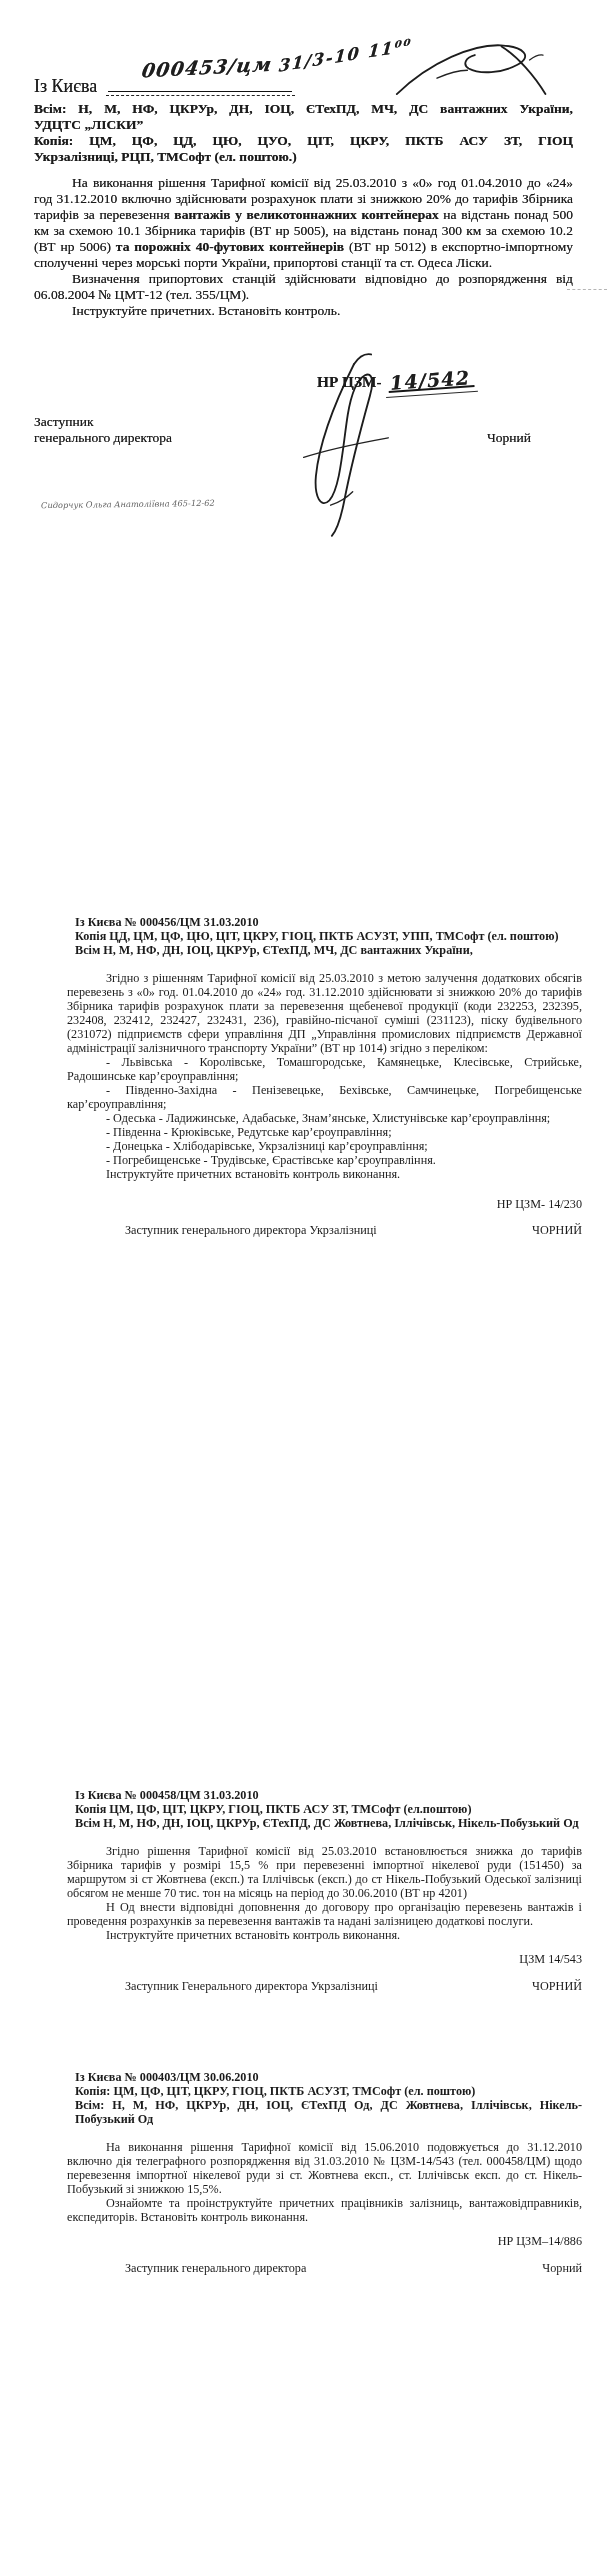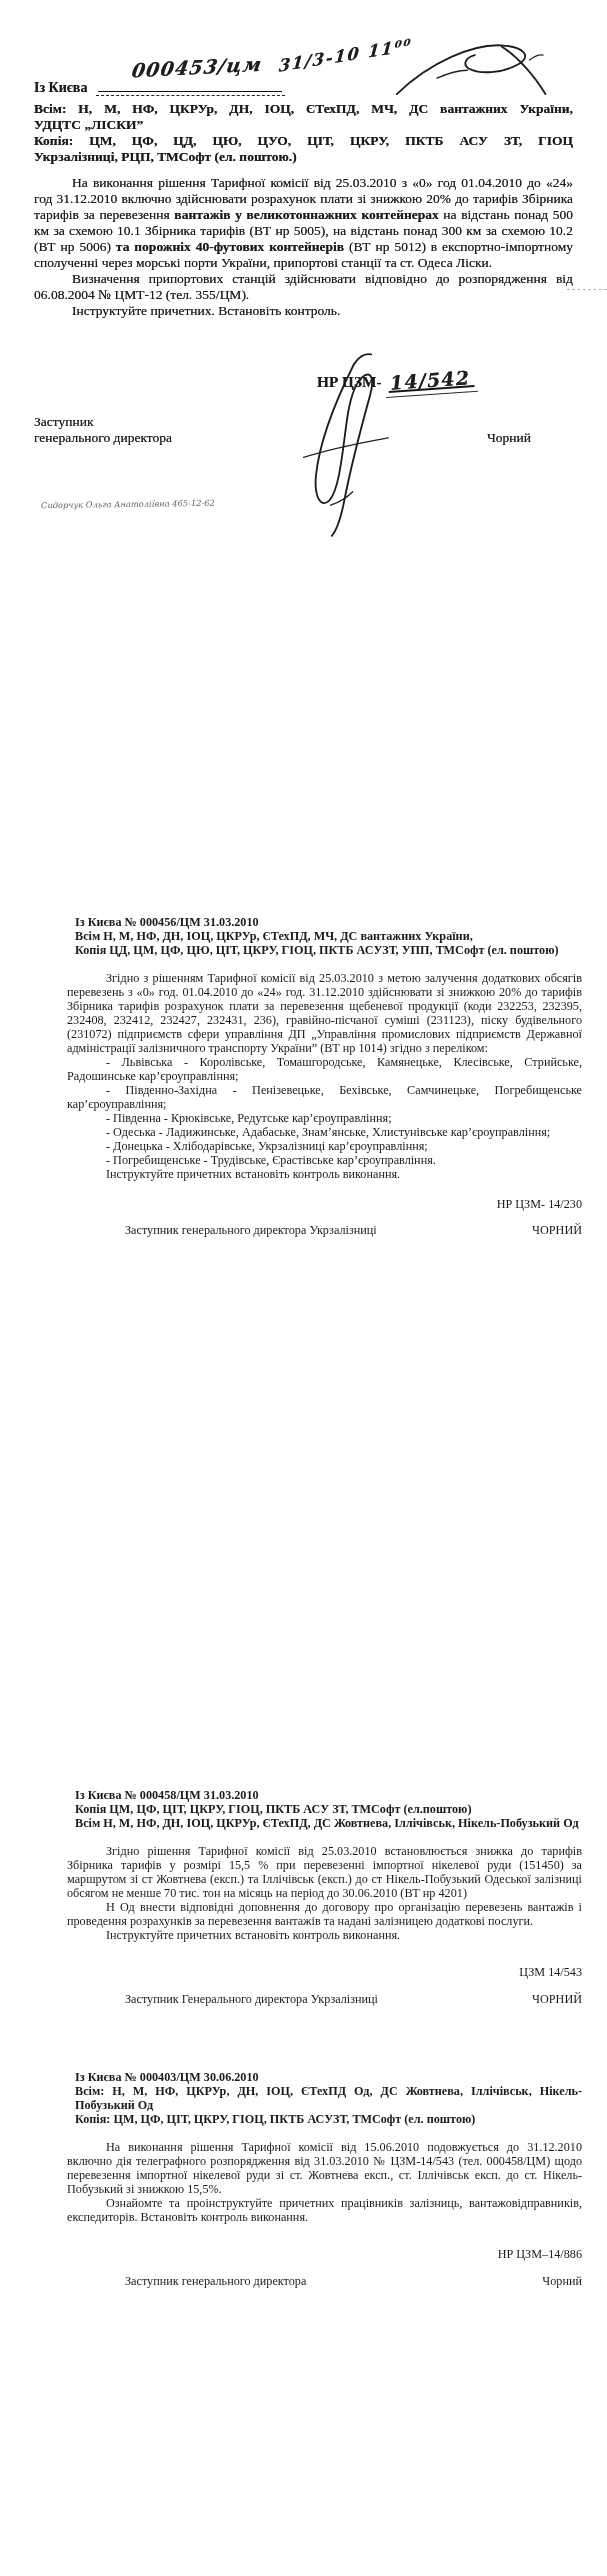--- a/index.html
+++ b/index.html
@@ -12,21 +12,21 @@
   .j{text-align:justify;}
   .stretch{text-align:justify;text-align-last:justify;}
   .ind{text-indent:38px;}
   .b{font-weight:bold;}
 
   
   .t1{position:absolute;left:34px;top:43px;width:539px;height:490px;
       font-size:13.5px;line-height:16px;
       text-shadow:0 0 0.4px rgba(0,0,0,0.65);}
   .t1-origin{margin-top:32px;white-space:nowrap;}
-  .t1-origin-label{font-weight:bold;font-size:14px;}
+  .t1-origin-label{font-weight:normal;font-size:18px;}
   .t1-blank{display:inline-block;position:relative;width:184px;height:16px;
       margin-left:7.3px;border-bottom:1.8px solid #111;vertical-align:baseline;}
   .t1-underline-dashed{position:absolute;left:-2.4px;bottom:-4.9px;width:189px;
       border-top:1.5px dashed #222;}
   .hw{font-family:"DejaVu Serif",serif;font-style:italic;font-weight:bold;color:#1e1e1e;}
   .hw-number{position:absolute;left:34px;top:-16px;font-size:19px;
       transform:rotate(-3deg) skewX(-12deg);letter-spacing:1.2px;white-space:nowrap;}
   .hw-date{position:absolute;left:244px;top:4.9px;font-size:16.5px;
       transform:rotate(-9deg) skewX(-14deg);letter-spacing:1.8px;white-space:nowrap;}
   .flourish{position:absolute;left:354px;top:-4.9px;}
@@ -48,21 +48,21 @@
   
   .tg{position:absolute;left:67px;width:515px;font-size:12.2px;line-height:14px;}
   .tg-head{font-weight:bold;margin-left:8px;}
   .tg-body{margin-top:13.5px;}
   .tg .ind{text-indent:39px;}
   .tg-ref{text-align:right;margin-top:16px;}
   .tg-sign{display:flex;justify-content:space-between;padding-left:58px;margin-top:12.2px;}
   .t2{top:915px;}
   .t3{top:1788px;}
   .t4{top:2070px;}
-  .t3 .tg-ref,.t4 .tg-ref{margin-top:23px;}
+  .t3 .tg-ref,.t4 .tg-ref{margin-top:10px;}
   .t3 .tg-sign,.t4 .tg-sign{margin-top:13.5px;}
 
   
   .edge-dash{position:absolute;left:567px;top:289px;width:40px;height:0;
       border-top:1.2px dashed #b5b5b5;}
   .sig-stroke{fill:none;stroke:#1d1d1d;stroke-width:3;stroke-linecap:round;}
   .sig-stroke-thin{fill:none;stroke:#222;stroke-width:2.2;stroke-linecap:round;}
 </style>
 </head>
 <body>
@@ -126,29 +126,29 @@
       <p>генерального директора</p>
     </div>
     <div class="t1-name">Чорний</div>
 
     <div class="t1-exec">Сидорчук Ольга Анатоліївна 465-12-62</div>
   </section>
 
   <section class="tg t2">
     <div class="tg-head">
       <p>Із Києва № 000456/ЦМ 31.03.2010</p>
+      <p class="j">Копія ЦД, ЦМ, ЦФ, ЦЮ, ЦІТ, ЦКРУ, ГІОЦ, ПКТБ АСУЗТ, УПП, ТМСофт (ел. поштою)</p>
       <p class="j">Всім Н, М, НФ, ДН, ІОЦ, ЦКРУр, ЄТехПД, МЧ, ДС вантажних України,</p>
-      <p class="j">Копія ЦД, ЦМ, ЦФ, ЦЮ, ЦІТ, ЦКРУ, ГІОЦ, ПКТБ АСУЗТ, УПП, ТМСофт (ел. поштою)</p>
     </div>
     <div class="tg-body">
       <p class="ind j">Згідно з рішенням Тарифної комісії від 25.03.2010 з метою залучення додаткових обсягів перевезень з «0» год. 01.04.2010 до «24» год. 31.12.2010 здійснювати зі знижкою 20% до тарифів Збірника тарифів розрахунок плати за перевезення щебеневої продукції (коди 232253, 232395, 232408, 232412, 232427, 232431, 236), гравійно-пісчаної суміші (231123), піску будівельного (231072) підприємств сфери управління ДП „Управління промислових підприємств Державної адміністрації залізничного транспорту України” (ВТ нр 1014) згідно з переліком:</p>
       <p class="ind j">- Львівська - Королівське, Томашгородське, Камянецьке, Клесівське, Стрийське, Радошинське кар’єроуправління;</p>
       <p class="ind j">- Південно-Західна - Пенізевецьке, Бехівське, Самчинецьке, Погребищенське кар’єроуправління;</p>
+      <p class="ind j">- Одеська - Ладижинське, Адабаське, Знам’янське, Хлистунівське кар’єроуправління;</p>
       <p class="ind j">- Південна - Крюківське, Редутське кар’єроуправління;</p>
-      <p class="ind j">- Одеська - Ладижинське, Адабаське, Знам’янське, Хлистунівське кар’єроуправління;</p>
       <p class="ind j">- Донецька - Хлібодарівське, Укрзалізниці кар’єроуправління;</p>
       <p class="ind j">- Погребищенське - Трудівське, Єрастівське кар’єроуправління.</p>
       <p class="ind">Інструктуйте причетних встановіть контроль виконання.</p>
     </div>
     <p class="tg-ref">НР ЦЗМ- 14/230</p>
     <div class="tg-sign">
       <span>Заступник генерального директора Укрзалізниці</span>
       <span>ЧОРНИЙ</span>
     </div>
   </section>
@@ -167,22 +167,22 @@
     <p class="tg-ref">ЦЗМ 14/543</p>
     <div class="tg-sign">
       <span>Заступник Генерального директора Укрзалізниці</span>
       <span>ЧОРНИЙ</span>
     </div>
   </section>
 
   <section class="tg t4">
     <div class="tg-head">
       <p>Із Києва № 000403/ЦМ 30.06.2010</p>
+      <p class="j">Копія: ЦМ, ЦФ, ЦІТ, ЦКРУ, ГІОЦ, ПКТБ АСУЗТ, ТМСофт (ел. поштою)</p>
       <p class="j">Всім: Н, М, НФ, ЦКРУр, ДН, ІОЦ, ЄТехПД Од, ДС Жовтнева, Іллічівськ, Нікель-Побузький Од</p>
-      <p class="j">Копія: ЦМ, ЦФ, ЦІТ, ЦКРУ, ГІОЦ, ПКТБ АСУЗТ, ТМСофт (ел. поштою)</p>
     </div>
     <div class="tg-body">
       <p class="ind j">На виконання рішення Тарифної комісії від 15.06.2010 подовжується до 31.12.2010 включно дія телеграфного розпорядження від 31.03.2010 № ЦЗМ-14/543 (тел. 000458/ЦМ) щодо перевезення імпортної нікелевої руди зі ст. Жовтнева експ., ст. Іллічівськ експ. до ст. Нікель-Побузький зі знижкою 15,5%.</p>
       <p class="ind j">Ознайомте та проінструктуйте причетних працівників залізниць, вантажовідправників, експедиторів. Встановіть контроль виконання.</p>
     </div>
     <p class="tg-ref">НР ЦЗМ–14/886</p>
     <div class="tg-sign">
       <span>Заступник генерального директора</span>
       <span>Чорний</span>
     </div>

